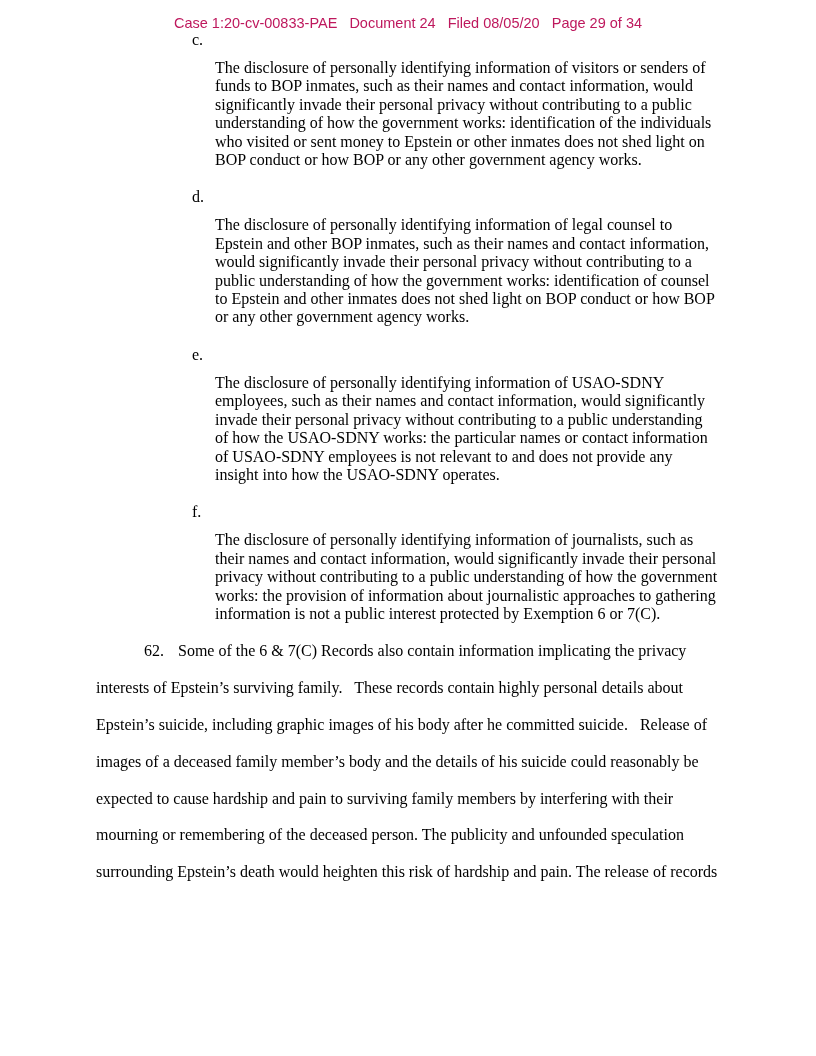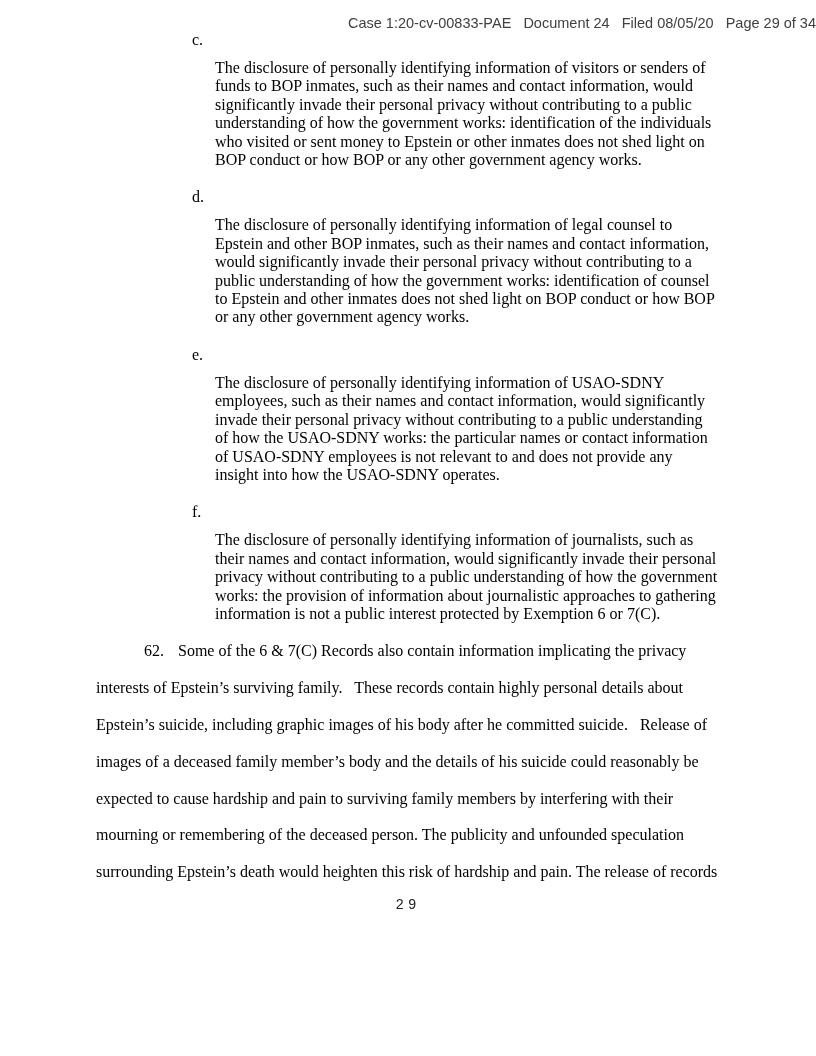--- a/index.html
+++ b/index.html
@@ -8,24 +8,24 @@
     position: relative;
     width: 816px;
     height: 1056px;
     background: #ffffff;
     font-family: "Liberation Serif", serif;
     color: #000000;
     overflow: hidden;
   }
   .case-stamp {
     padding-top: 15px;
-    text-align: right;
+    text-align: center;
     font-family: "Liberation Sans", sans-serif;
     font-size: 14.5px;
-    color: #404040;
+    color: #be185d;
     white-space: pre;
   }
   .content {
     margin-left: 96px;
     margin-right: 97px; 
     font-size: 16px;
   }
   .continuation-block {
     margin-top: 80px;
     margin-left: 119px;
@@ -99,15 +99,14 @@
         <div class="list-label">f.</div>
         <div class="list-text">The disclosure of personally identifying information of journalists, such as their names and contact information, would significantly invade their personal privacy without contributing to a public understanding of how the government works: the provision of information about journalistic approaches to gathering information is not a public interest protected by Exemption 6 or 7(C).</div>
       </div>
 
     </div>
 
     <div class="numbered-paragraph"><span class="para-number">62.</span><span>Some of the 6 &amp; 7(C) Records also contain information implicating the privacy interests of Epstein’s surviving family.   These records contain highly personal details about Epstein’s suicide, including graphic images of his body after he committed suicide.   Release of images of a deceased family member’s body and the details of his suicide could reasonably be expected to cause hardship and pain to surviving family members by interfering with their mourning or remembering of the deceased person. The publicity and unfounded speculation surrounding Epstein’s death would heighten this risk of hardship and pain. The release of records</span></div>
 
   </div>
 
-  <div class="page-number">29</div>
 
 </div>
 
 </body></html>

